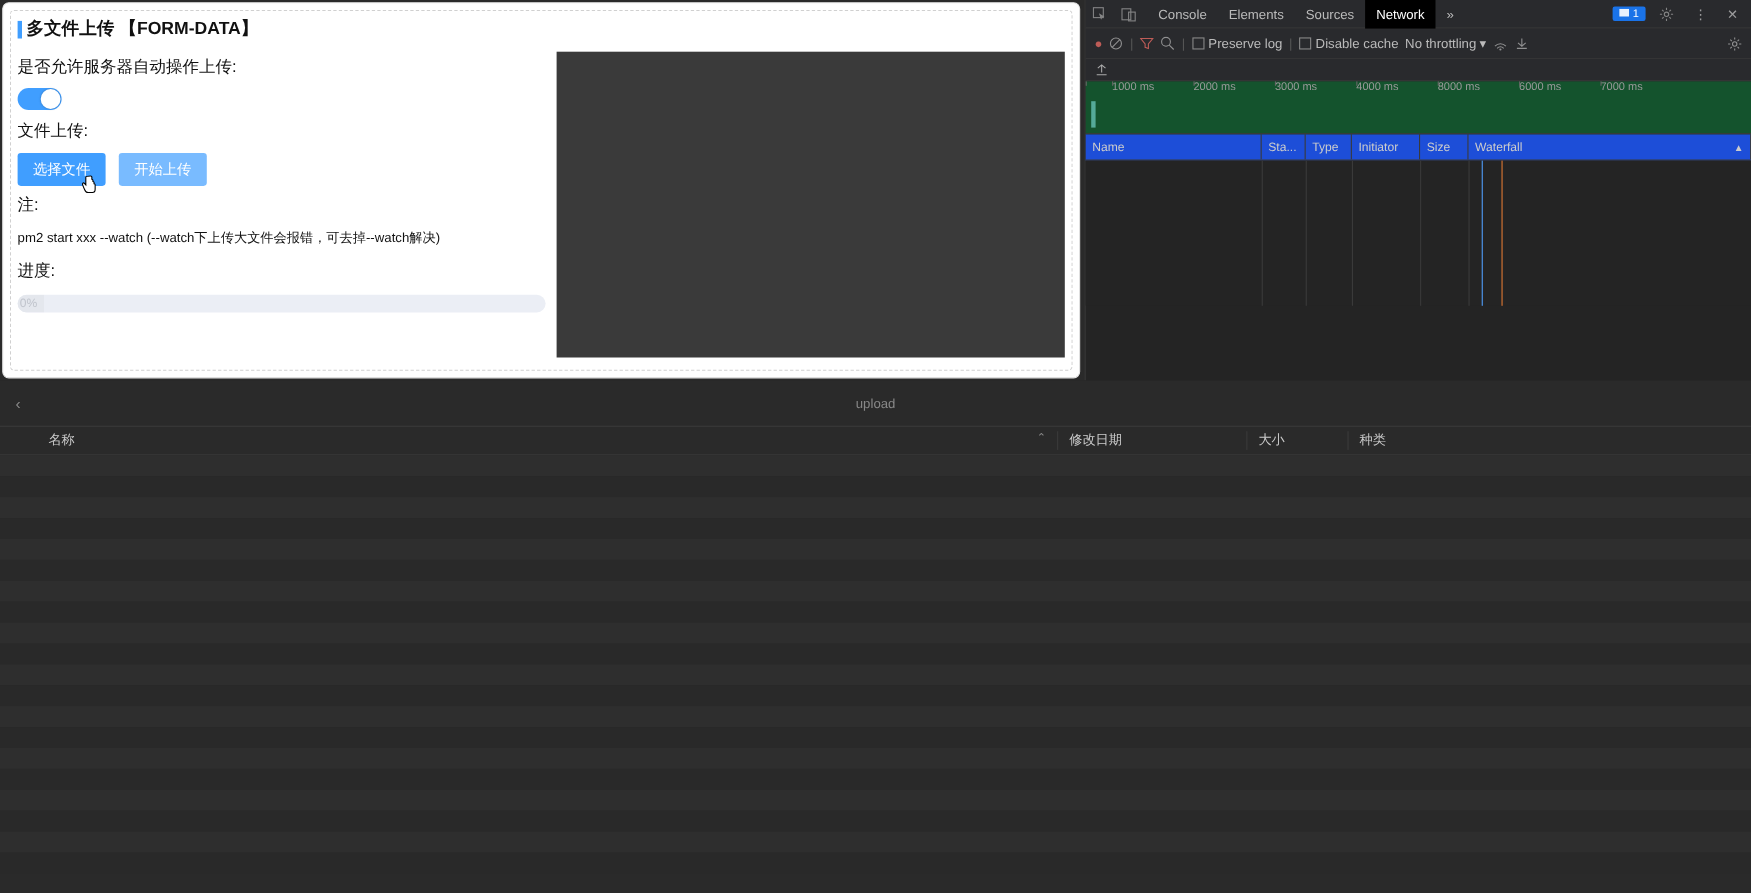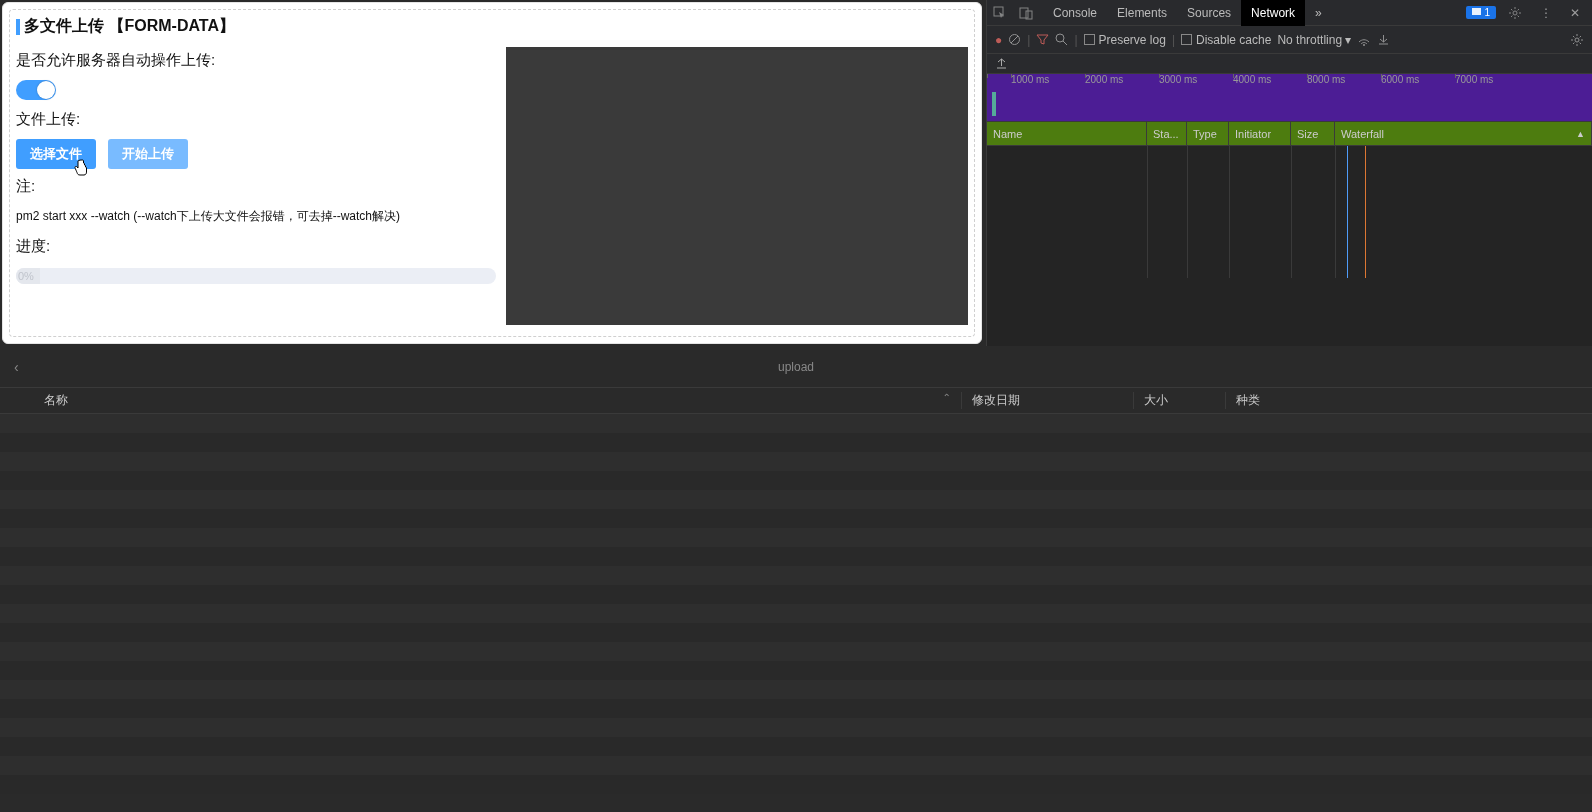--- a/index.html
+++ b/index.html
@@ -82,21 +82,20 @@
 }
 .btn-row { display: flex; gap: 12px; margin-bottom: 8px;}
 .btn {
   background: #79bbff;
   color: #fff;
   border: none;
   padding: 6px 14px;
   font-size: 13px;
   border-radius: 3px;
   cursor: pointer;
-  font-weight: bold;
 }
 .btn.primary { background: #409eff; }
 .note-text { font-size: 12px; color: #111; margin-bottom: 12px; margin-top: 12px;}
 .progress-wrap { margin-top: 12px;}
 .progress-bar {
   width: 100%;
   height: 16px;
   background: #ebeef5;
   border-radius: 8px;
   overflow: hidden;
@@ -173,21 +172,21 @@
 .dt-toolbar2 {
   height: 20px;
   background: #292a2d;
   display: flex;
   align-items: center;
   padding: 0 8px;
   border-bottom: 1px solid #3a3a3a;
 }
 .timeline {
   height: 48px;
-  background: #4c1d95;
+  background: #14532d;
   border-bottom: 1px solid #3a3a3a;
   position: relative;
 }
 .timeline-ticks {
   display: flex;
   height: 16px;
   font-size: 10px;
   color: #999;
 }
 .tick { position: relative; text-align: left;}
@@ -204,21 +203,21 @@
 .timeline-marker {
   position: absolute;
   left: 5px;
   top: 2px;
   width: 4px;
   height: 24px;
   background: #5a9;
 }
 .nw-headers {
   height: 24px;
-  background: #4d7c0f;
+  background: #1d4ed8;
   border-bottom: 1px solid #3a3a3a;
   display: flex;
   align-items: center;
   font-size: 11px;
   color: #ccc;
 }
 .nw-col { padding: 0 6px; border-right: 1px solid #3a3a3a; height: 100%; display: flex; align-items: center; }
 .nw-body {
   height: 132px;
   background: #242424;

